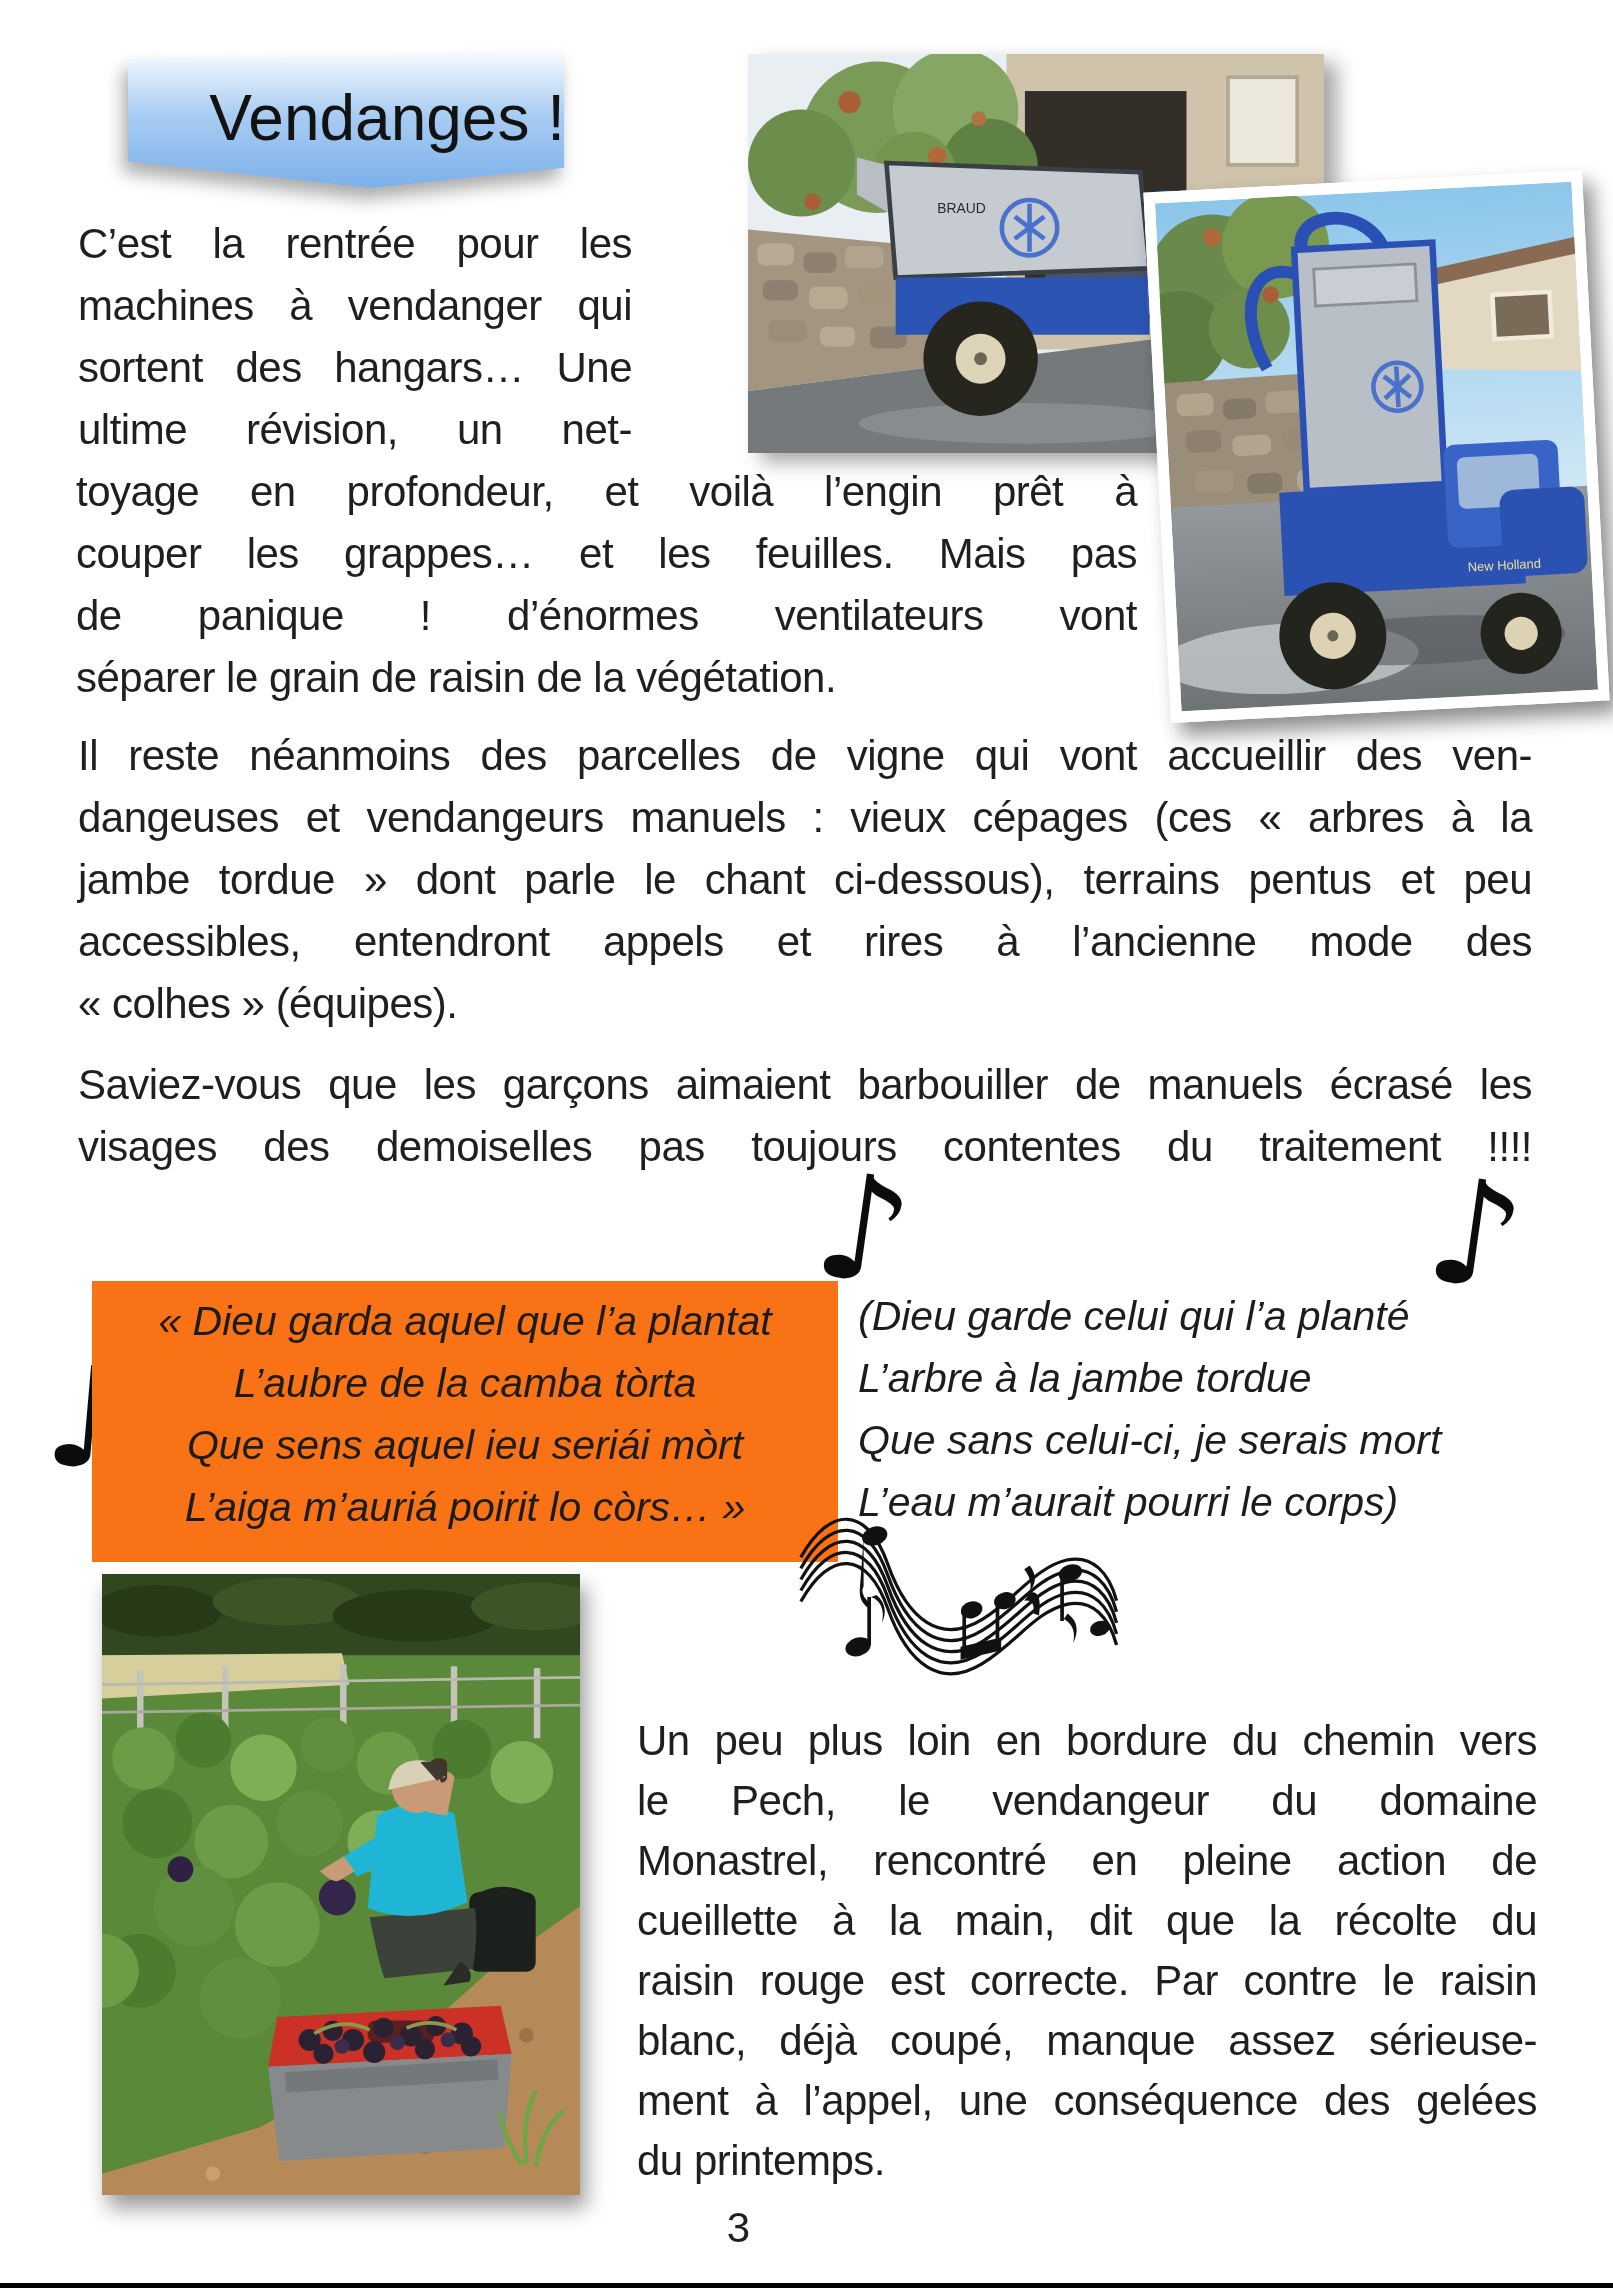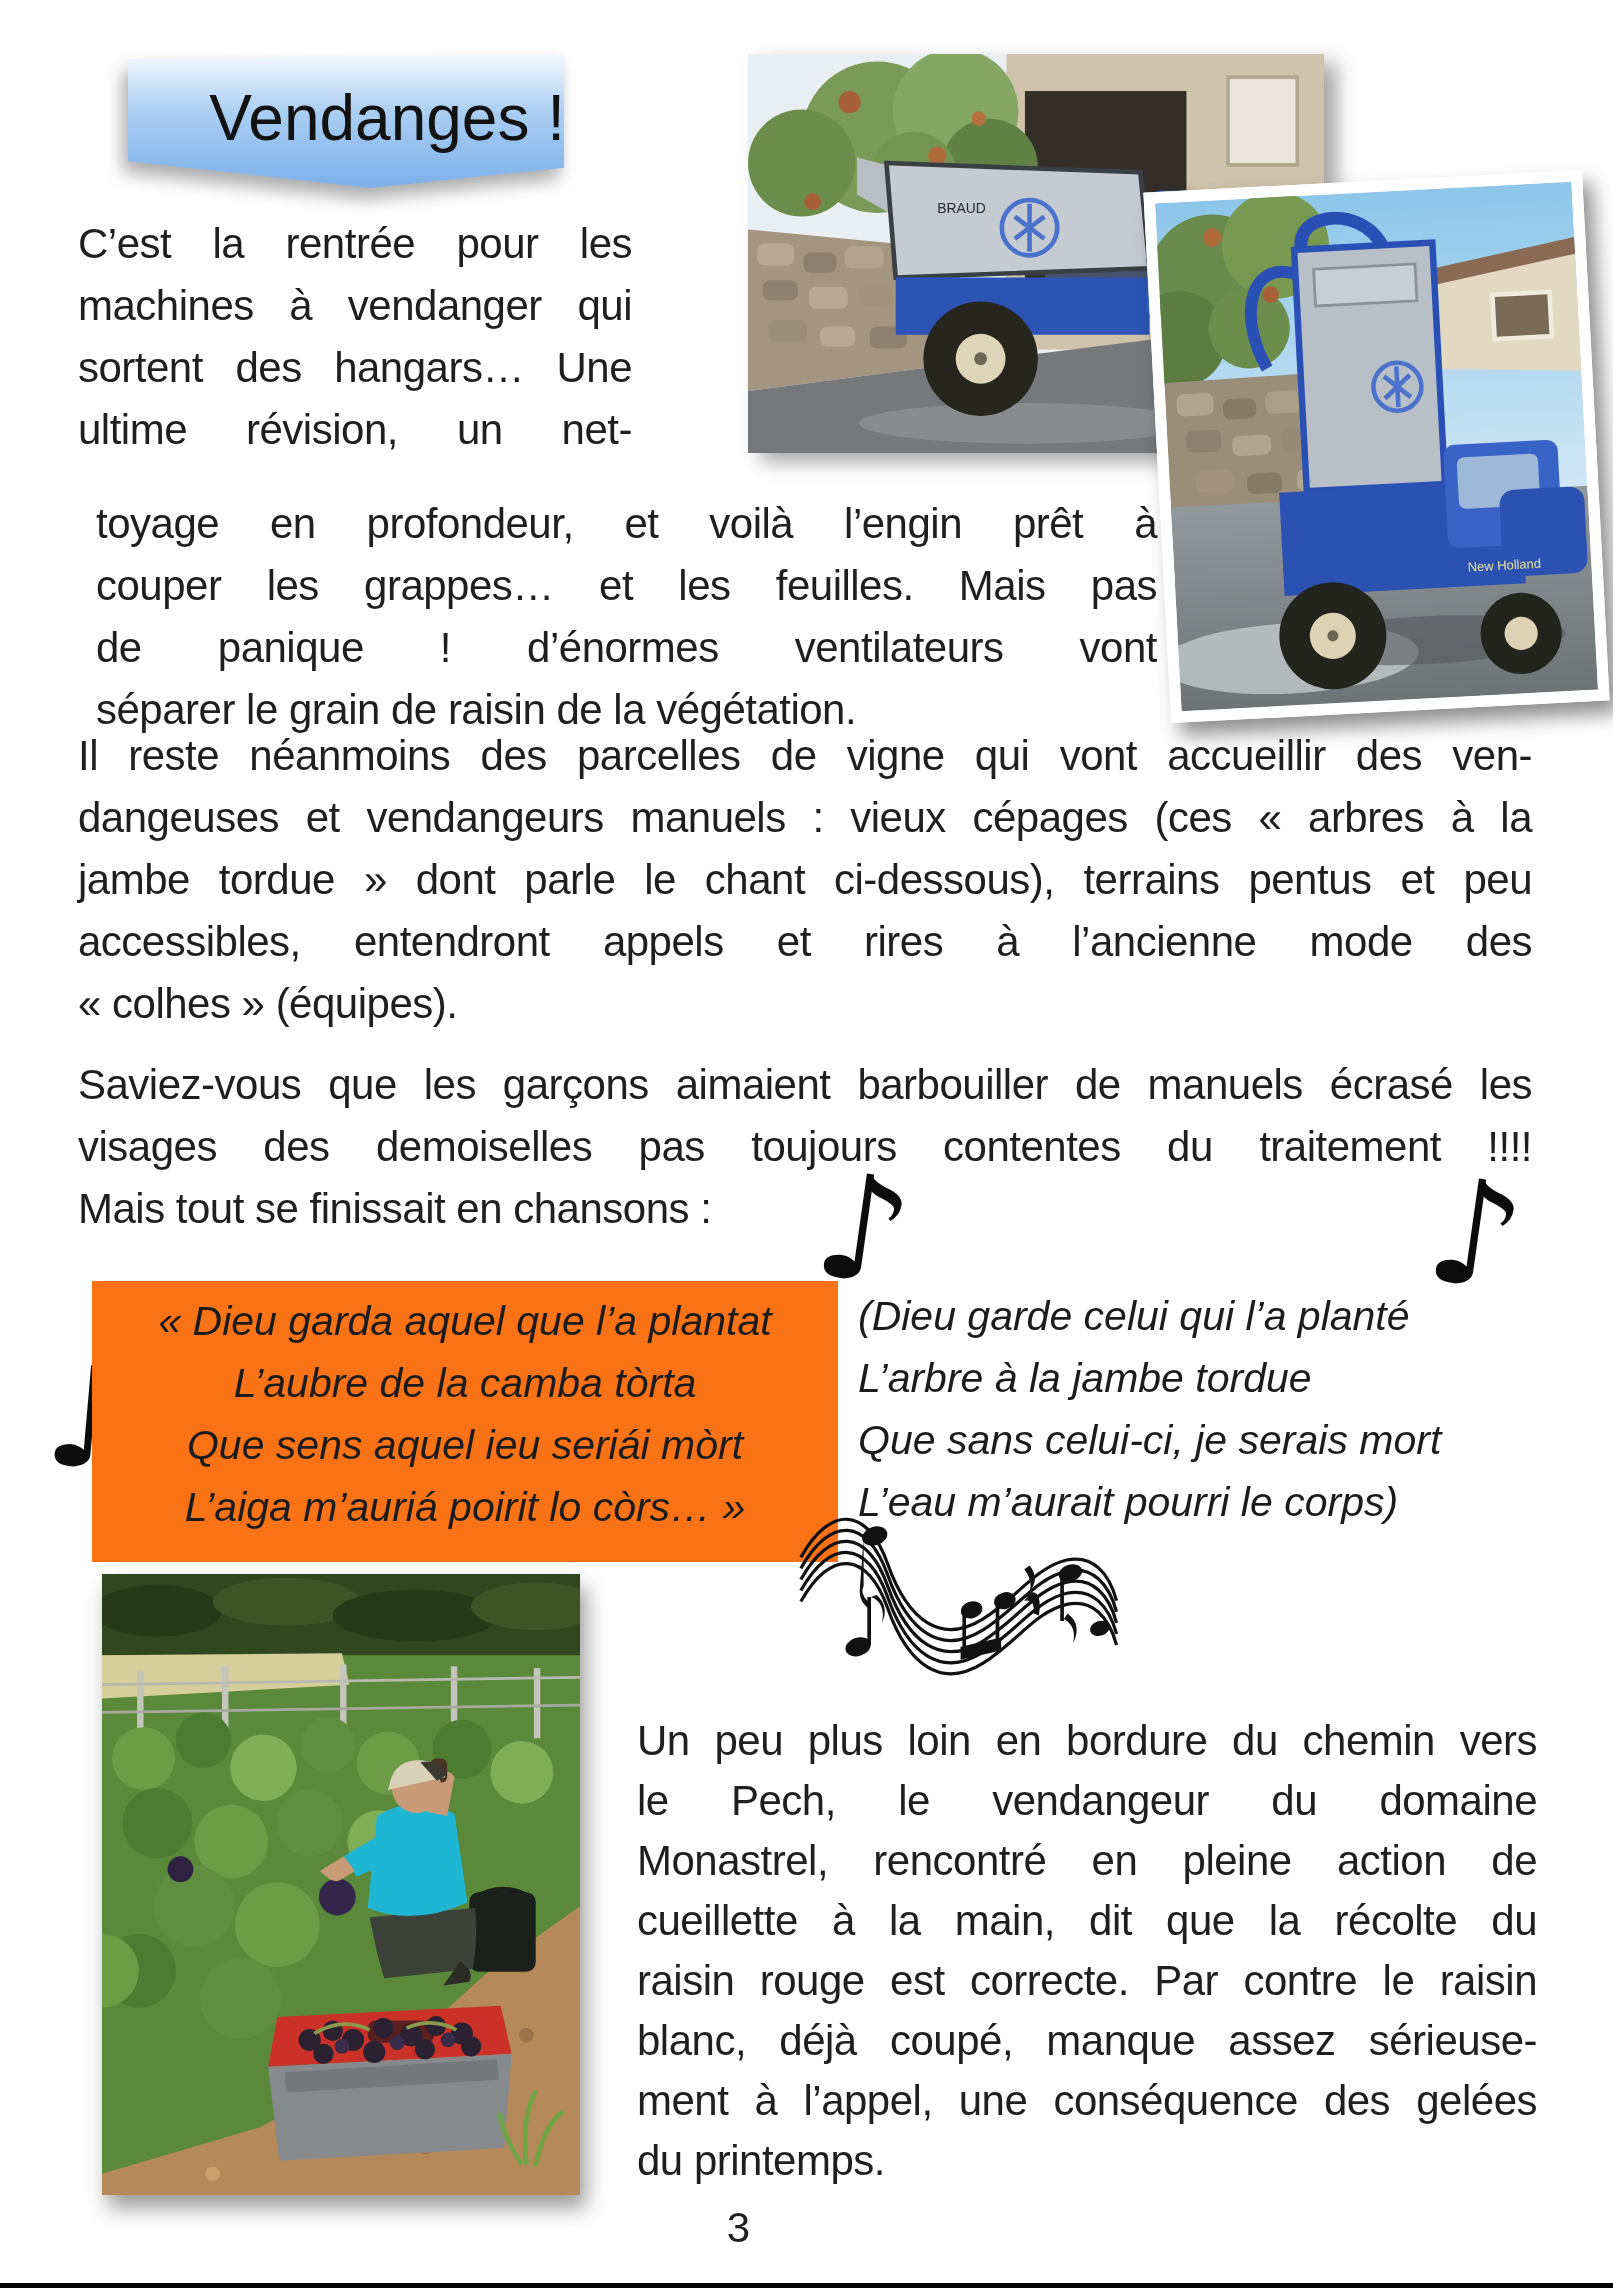--- a/index.html
+++ b/index.html
@@ -168,39 +168,38 @@
     </svg>
   </div>
 
   <div class="txt" style="left:78px;top:213px;width:554px;">
     <div class="jl">C’est la rentrée pour les</div>
     <div class="jl">machines à vendanger qui</div>
     <div class="jl">sortent des hangars… Une</div>
     <div class="jl">ultime révision, un net-</div>
   </div>
 
-  <div class="txt" style="left:96px;top:461px;width:1061px;margin-top:32px;">
+  <div class="txt" style="left:76px;top:461px;width:1061px;">
     <div class="jl">toyage en profondeur, et voilà l’engin prêt à</div>
     <div class="jl">couper les grappes… et les feuilles. Mais pas</div>
     <div class="jl">de panique ! d’énormes ventilateurs vont</div>
     <div class="nl">séparer le grain de raisin de la végétation.</div>
   </div>
 
   <div class="txt" style="left:78px;top:725px;width:1454px;">
     <div class="jl">Il reste néanmoins des parcelles de vigne qui vont accueillir des ven-</div>
     <div class="jl">dangeuses et vendangeurs manuels : vieux cépages (ces « arbres à la</div>
     <div class="jl">jambe tordue » dont parle le chant ci-dessous), terrains pentus et peu</div>
     <div class="jl">accessibles, entendront appels et rires à l’ancienne mode des</div>
     <div class="nl">« colhes » (équipes).</div>
   </div>
 
   <div class="txt" style="left:78px;top:1054px;width:1454px;">
     <div class="jl">Saviez-vous que les garçons aimaient barbouiller de manuels écrasé les</div>
     <div class="jl">visages des demoiselles pas toujours contentes du traitement !!!!</div>
-    <div class="nl">Mais tout se finissait en chansons :</div>
   </div>
 
   <div class="note" style="left:817px;top:1156px;font-size:146px;transform:rotate(8deg);">♪</div>
   <div class="note" style="left:1429px;top:1161px;font-size:146px;transform:rotate(8deg);">♪</div>
   <div class="note" style="left:46px;top:1349px;font-size:140px;transform:rotate(5deg);">♪</div>
 
   <div class="song-box">
     <div class="song-text">
       <div>« Dieu garda aquel que l’a plantat</div>
       <div>L’aubre de la camba tòrta</div>

